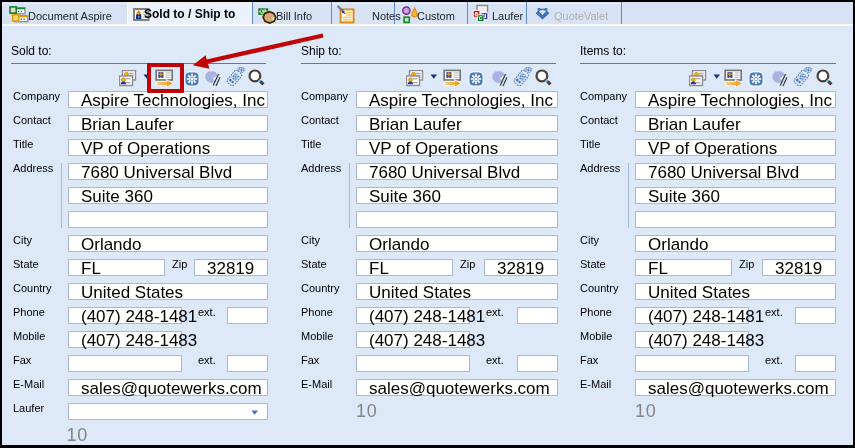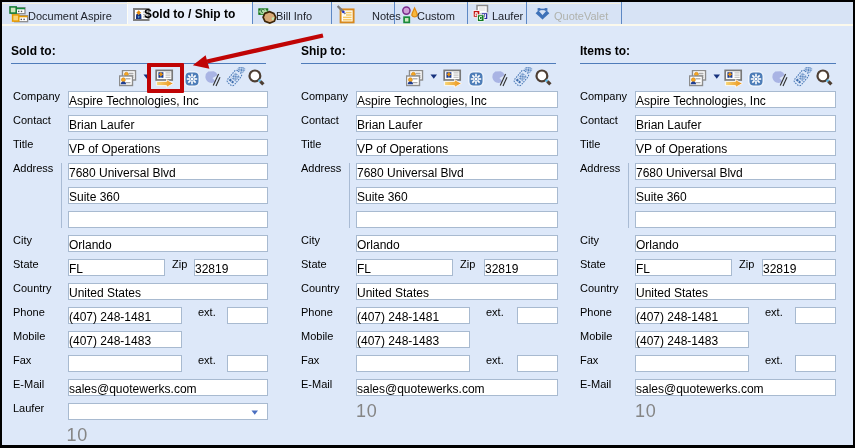--- a/index.html
+++ b/index.html
@@ -1,23 +1,23 @@
 <!DOCTYPE html>
 <html><head><meta charset="utf-8"><style>
 html,body{margin:0;padding:0}
 body{width:855px;height:448px;overflow:hidden;background:#dde8f9;
  font-family:"Liberation Sans",sans-serif;position:relative}
 #strip{position:absolute;left:2px;top:2px;width:851px;height:22px;background:#d7e3f5;border-bottom:2px solid #fbf9ec}
 .tt{position:absolute;font-size:11px;top:9.5px;color:#20242c;white-space:nowrap}
 .tb{font-weight:bold;font-size:12px;top:7px !important;color:#000}
-.hd{position:absolute;font-weight:bold;font-size:12px;color:#000;white-space:nowrap}
+.hd{position:absolute;font-weight:normal;font-size:12px;color:#000;white-space:nowrap}
 .ul{position:absolute;height:1.3px;background:#4f7cba}
 .lb{position:absolute;font-size:11px;color:#000;white-space:nowrap}
 .bx{position:absolute;height:17px;background:#fff;border:1px solid #a8bad0;box-sizing:border-box}
-.bx .t{font-size:12px;line-height:18px;padding-left:0;white-space:nowrap;color:#000}
+.bx .t{font-size:17px;line-height:18px;padding-left:12px;white-space:nowrap;color:#000}
 .ten{position:absolute;font-size:18px;letter-spacing:0.8px;color:#858585}
 .bord{position:absolute;background:#000}
 </style></head>
 <body>
 <div id="strip"></div>
 <div style="position:absolute;left:127px;top:2px;width:125px;height:22px;background:#ebf2fd;border-left:1px solid #fdfdf5;border-top:1px solid #f7f4e6;box-sizing:border-box"></div>
 <div style="position:absolute;left:2px;top:3px;width:619px;height:1.2px;background:#f3efdf"></div>
 <div style="position:absolute;left:251.5px;top:2px;width:1.5px;height:22px;background:#5d88c4"></div>
 <div style="position:absolute;left:330.5px;top:2px;width:1.5px;height:22px;background:#5d88c4"></div>
 <div style="position:absolute;left:393.5px;top:2px;width:1.5px;height:22px;background:#5d88c4"></div>

